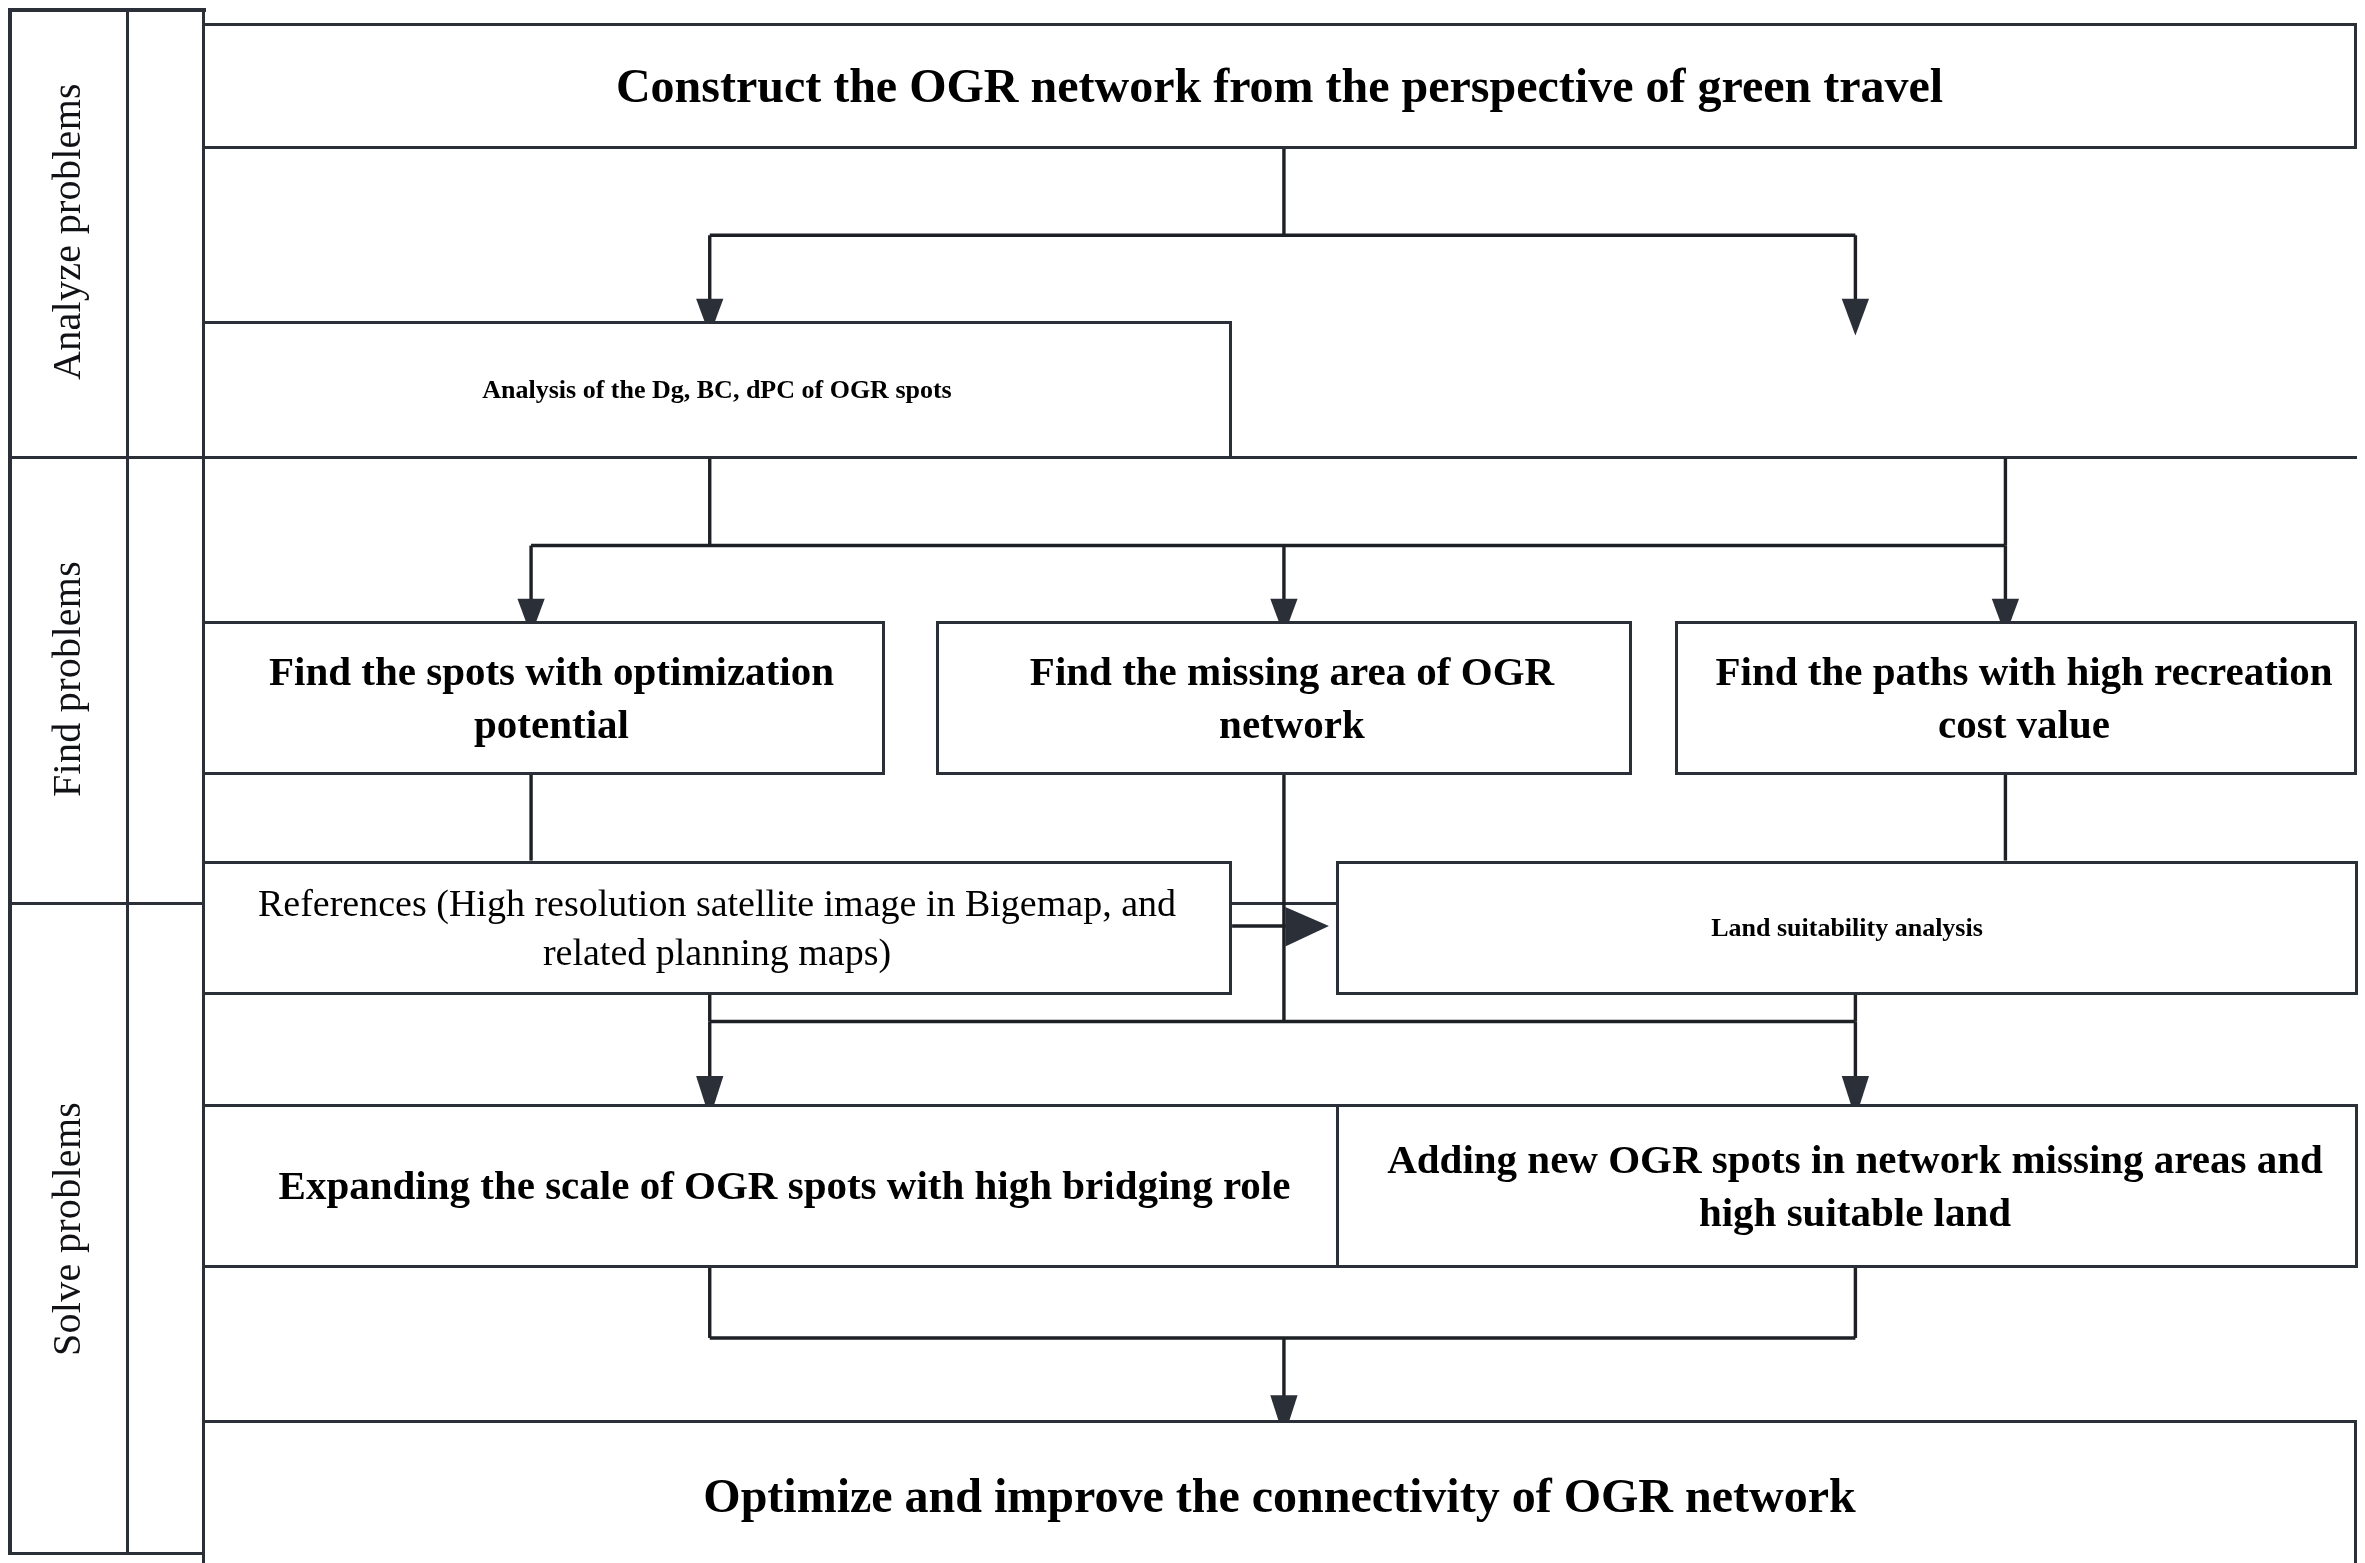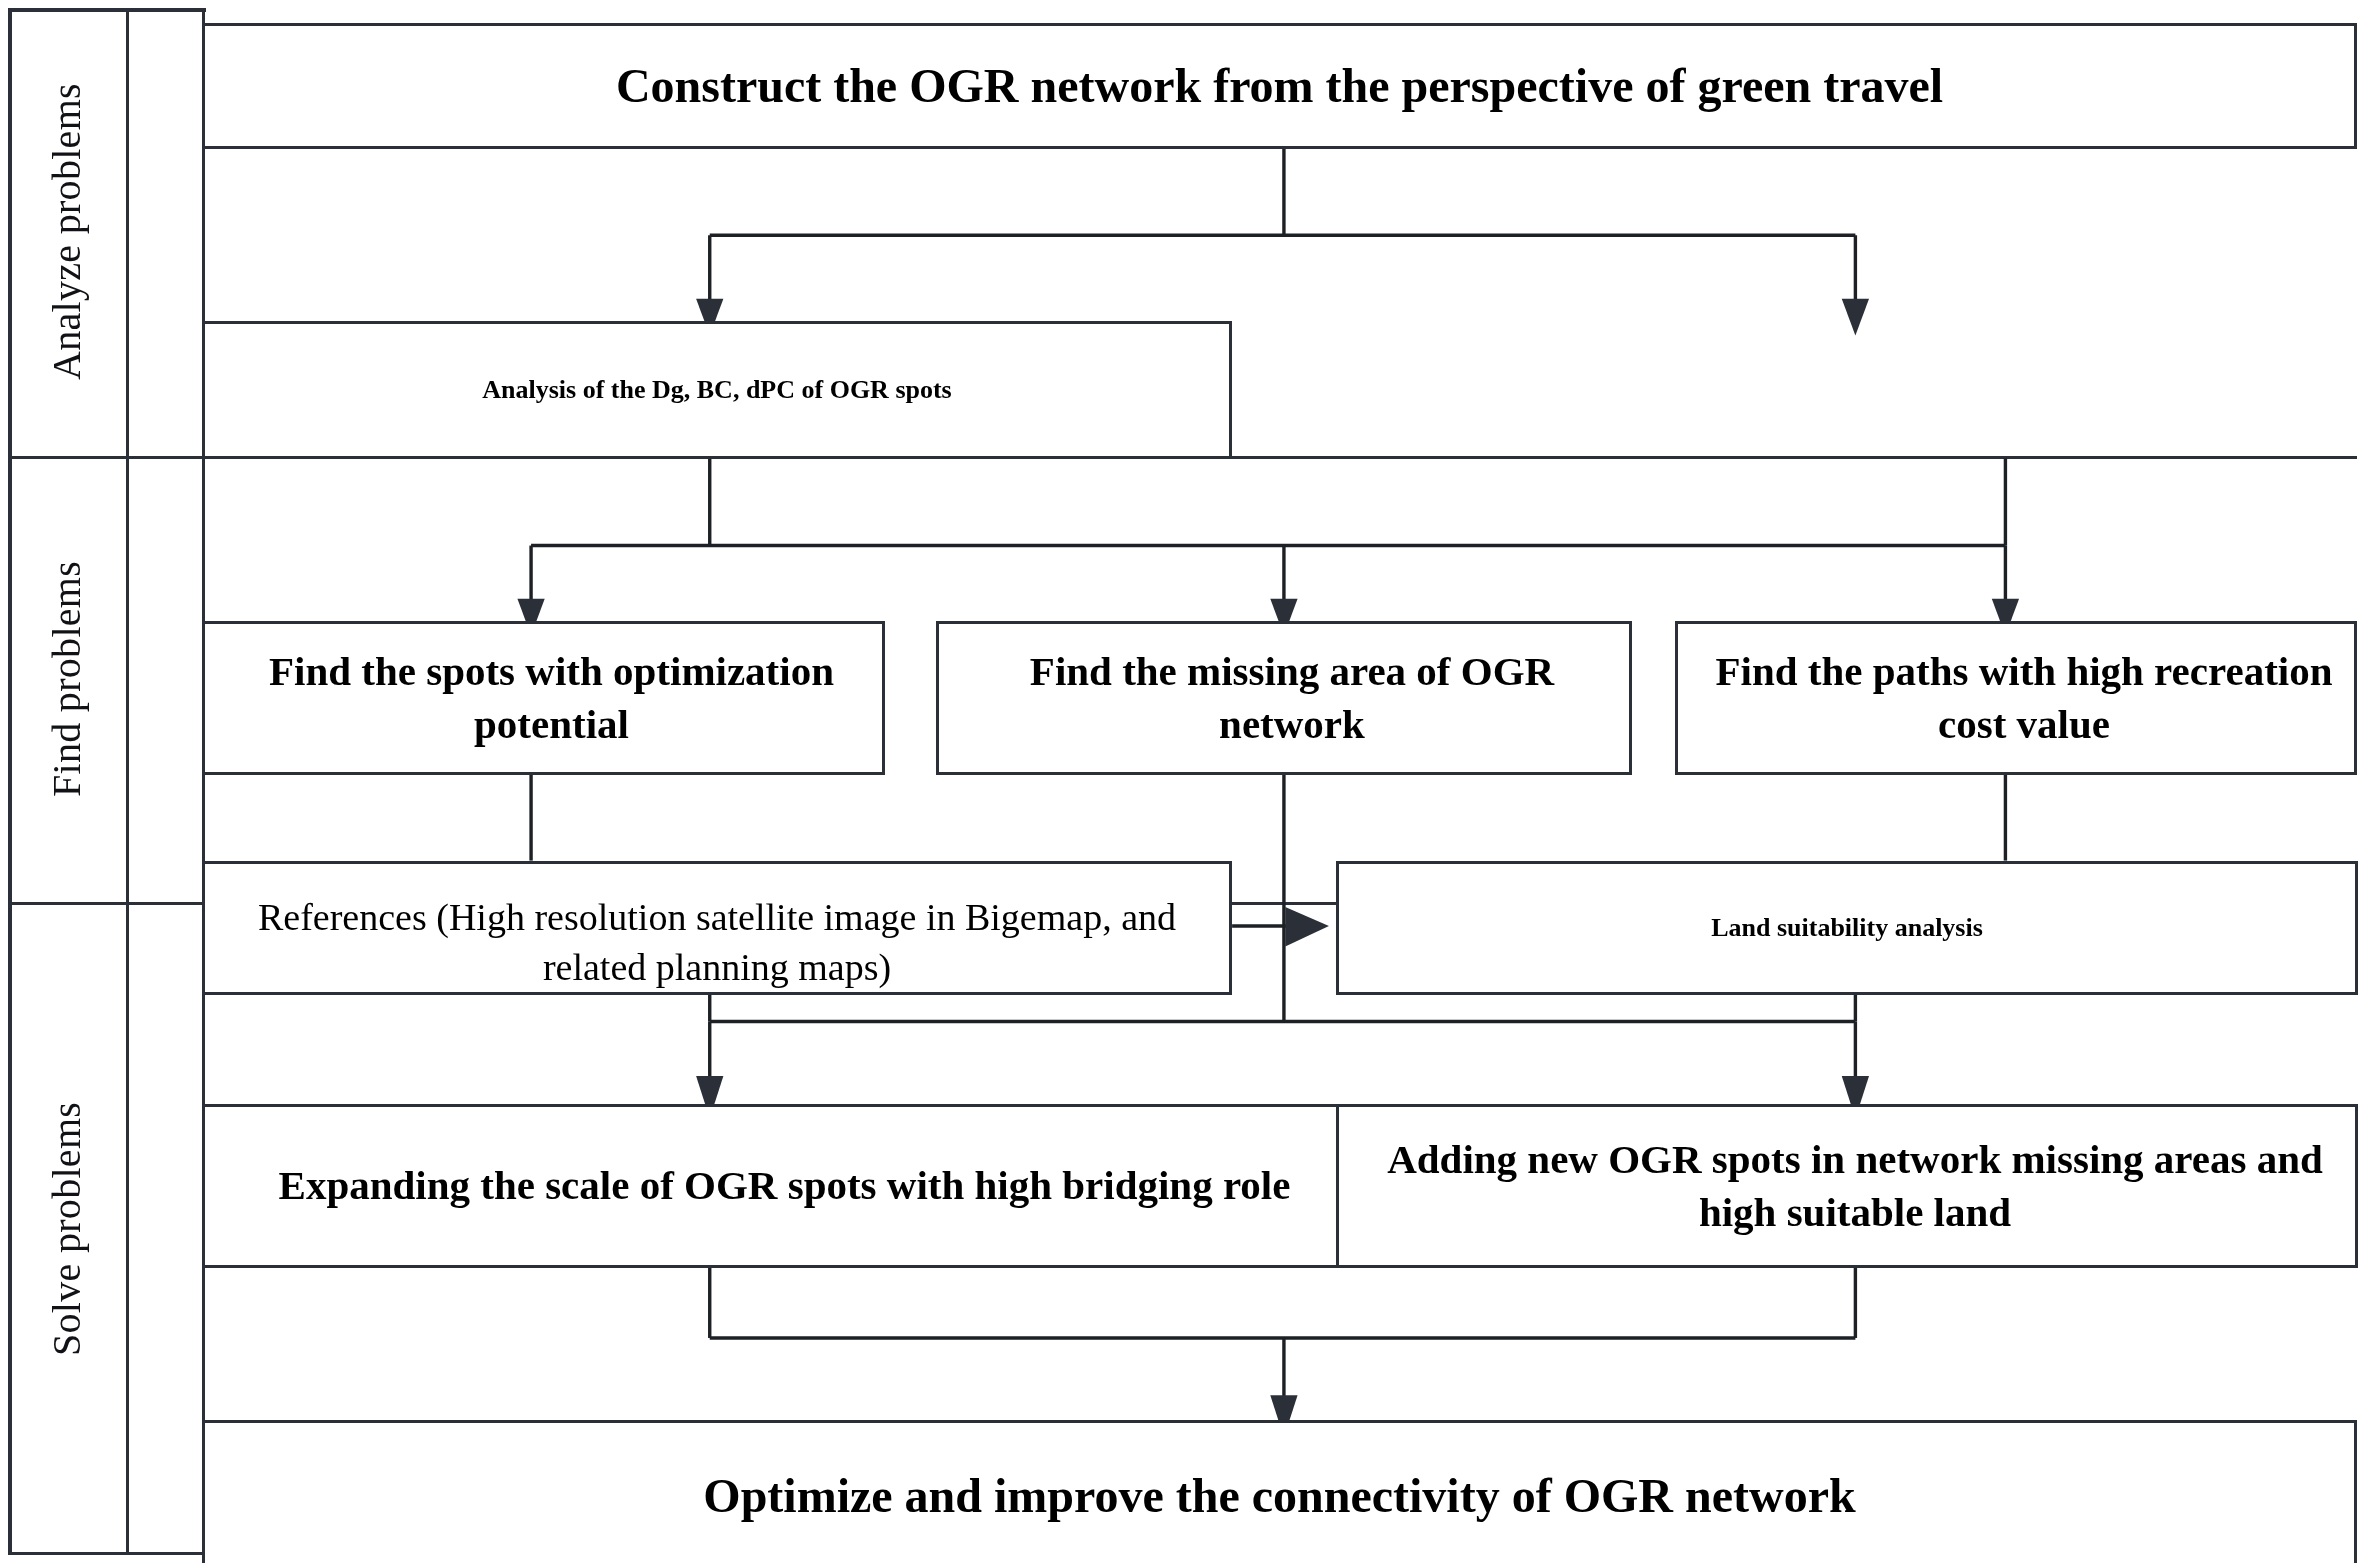--- a/index.html
+++ b/index.html
@@ -172,21 +172,21 @@
   </div>
 
   <div class="node bold fs-box" style="left:936px; top:621px; width:696px; height:154px;">
     <span class="txt">Find the missing area of OGR network</span>
   </div>
 
   <div class="node bold fs-box" style="left:1675px; top:621px; width:682px; height:154px;">
     <span class="txt">Find the paths with high recreation cost value</span>
   </div>
 
-  <div class="node plain fs-ref" style="left:202px; top:861px; width:1030px; height:134px;align-items:flex-end;">
+  <div class="node plain fs-ref" style="left:202px; top:861px; width:1030px; height:134px;">
     <span class="txt">References (High resolution satellite image in Bigemap, and related planning maps)</span>
   </div>
 
   <div class="node bold fs-major" style="left:1336px; top:861px; width:1022px; height:134px;">
     <span class="txt">Land suitability analysis</span>
   </div>
 
   <div class="node bold fs-box" style="left:202px; top:1104px; width:1149px; height:164px;">
     <span class="txt">Expanding the scale of OGR spots with high  bridging role</span>
   </div>

